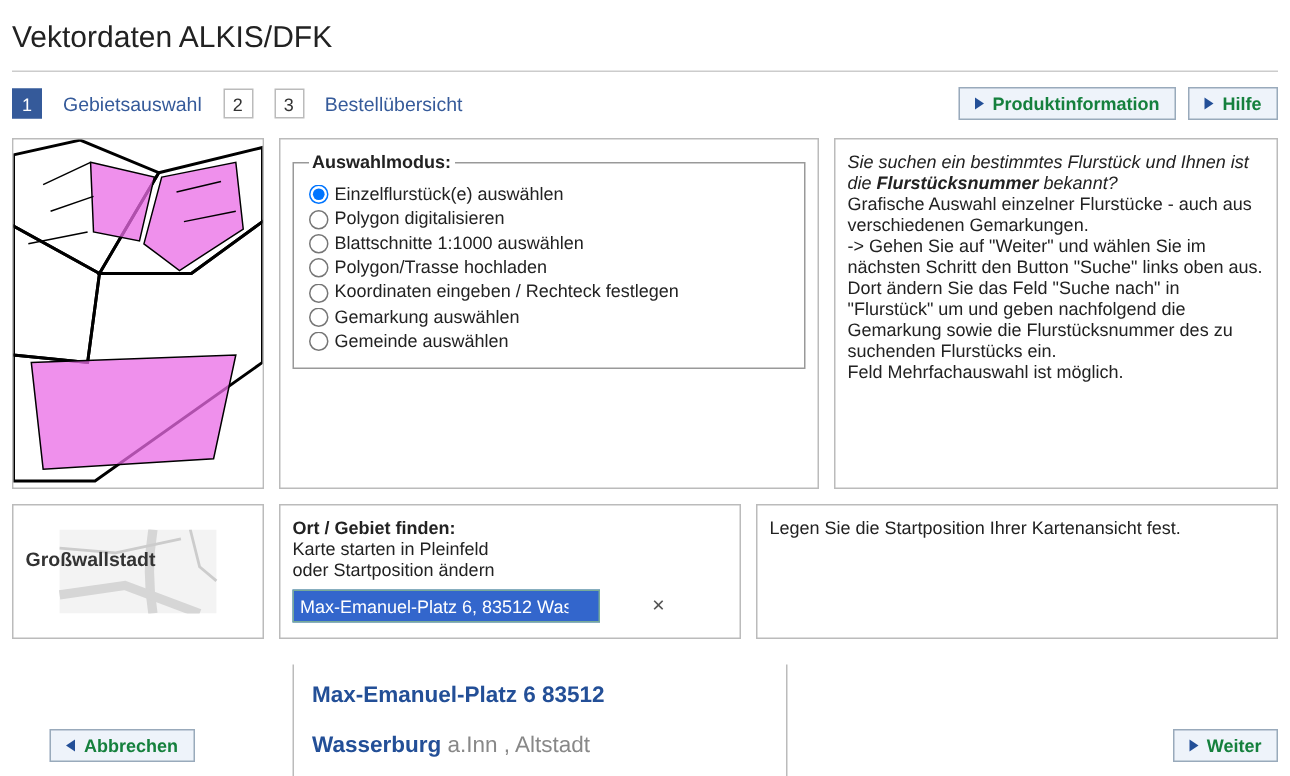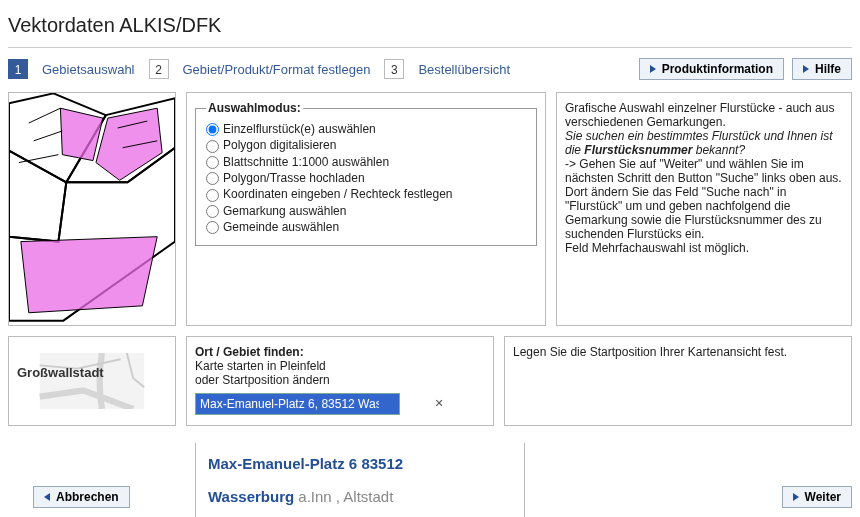--- a/index.html
+++ b/index.html
@@ -26,21 +26,21 @@
   .step-number {
     display:inline-block; width:20px; height:20px; line-height:20px;
     text-align:center; border:1px solid #bbb; background:#fff; color:#333;
     font-size:12px;
   }
   .step-number.active { background:#355a9a; color:#fff; border-color:#355a9a; }
   .step-label { color:#355a9a; font-size:13px; }
   .top-buttons { display:flex; gap:8px; }
   .btn {
     display:inline-flex; align-items:center; gap:6px;
-    border:1px solid #9ab; background:#eef3fa; color:#000000;
+    border:1px solid #9ab; background:#eef3fa; color:#15803d;
     padding:3px 10px; font-size:12px; font-weight:bold;
     cursor:pointer;
   }
   .btn .chev {
     display:inline-block; width:0; height:0;
     border-top:4px solid transparent; border-bottom:4px solid transparent;
   }
   .chev.right { border-left:6px solid #234f97; }
   .chev.left  { border-right:6px solid #234f97; }
   .panel { border:1px solid #bbb; padding:8px; background:#fff; }
@@ -95,21 +95,20 @@
 <body>
 
 <h1>Vektordaten ALKIS/DFK</h1>
 <div class="hr"></div>
 
 <div class="row top-bar">
   <div class="steps">
     <span class="step-number active">1</span>
     <span class="step-label">Gebietsauswahl</span>
     <span class="step-number">2</span>
-    <span class="step-label">Gebiet/Produkt/Format festlegen</span>
     <span class="step-number">3</span>
     <span class="step-label">Bestellübersicht</span>
   </div>
   <div class="top-buttons">
     <button class="btn">
       <span class="chev right"></span>
       <span>Produktinformation</span>
     </button>
     <button class="btn">
       <span class="chev right"></span>
@@ -150,24 +149,24 @@
       <label><input type="radio" name="m" style=""><span>Polygon digitalisieren</span></label>
       <label><input type="radio" name="m" style=""><span>Blattschnitte 1:1000 auswählen</span></label>
       <label><input type="radio" name="m" style=""><span>Polygon/Trasse hochladen</span></label>
       <label><input type="radio" name="m" style=""><span>Koordinaten eingeben / Rechteck festlegen</span></label>
       <label><input type="radio" name="m" style=""><span>Gemarkung auswählen</span></label>
       <label><input type="radio" name="m" style=""><span>Gemeinde auswählen</span></label>
     </fieldset>
   </div>
 
   <div class="panel col-right">
-    <div>Grafische Auswahl einzelner Flurstücke - auch aus verschiedenen Gemarkungen.</div>
     <div>
       <span class="help-italic">Sie suchen ein bestimmtes Flurstück und Ihnen ist die </span><span class="help-strong">Flurstücksnummer</span><span class="help-italic"> bekannt?</span>
     </div>
+    <div>Grafische Auswahl einzelner Flurstücke - auch aus verschiedenen Gemarkungen.</div>
     <div>-&gt; Gehen Sie auf "Weiter" und wählen Sie im nächsten Schritt den Button "Suche" links oben aus. Dort ändern Sie das Feld "Suche nach" in "Flurstück" um und geben nachfolgend die Gemarkung sowie die Flurstücksnummer des zu suchenden Flurstücks ein.</div>
     <div>Feld Mehrfachauswahl ist möglich.</div>
   </div>
 </div>
 
 <div style="height:10px"></div>
 
 <div class="row col-gap">
   <div class="panel col-map2">
     <svg class="map-svg" viewBox="0 0 168 90">

